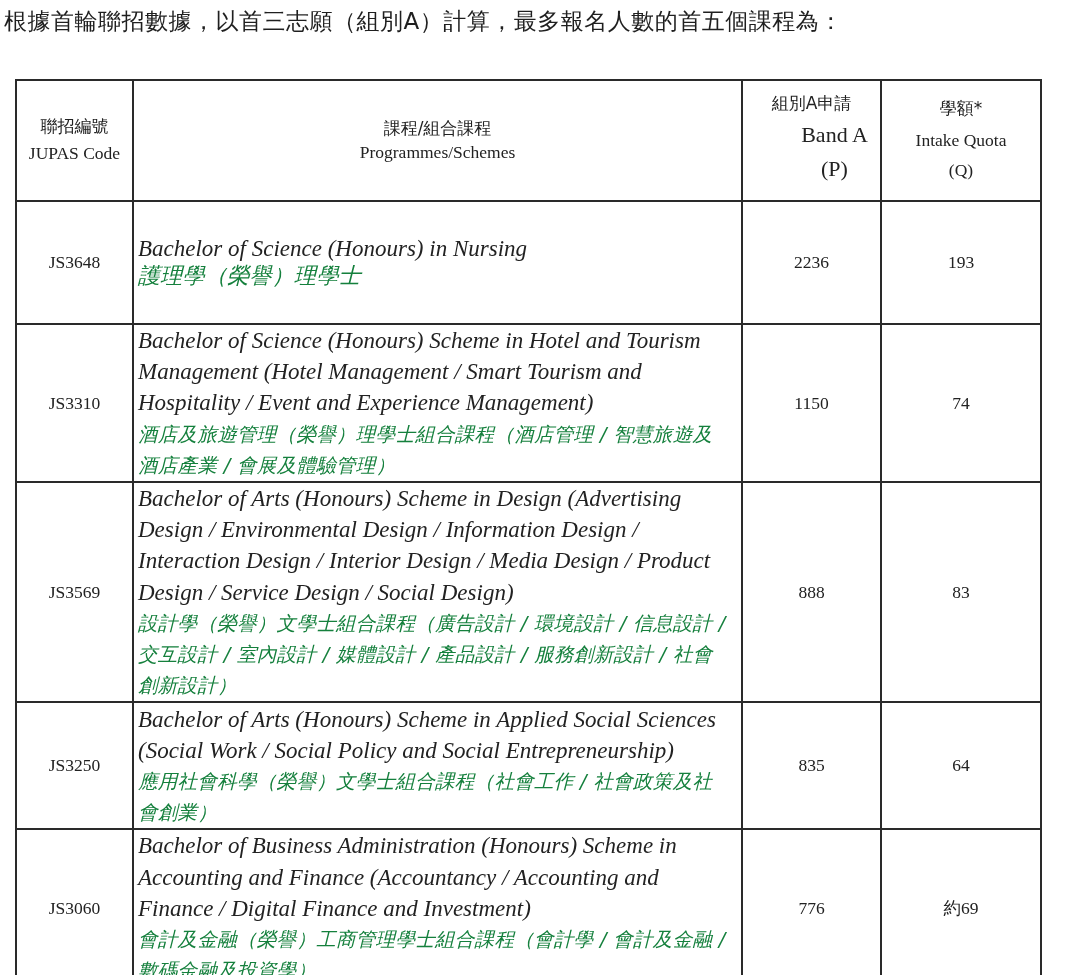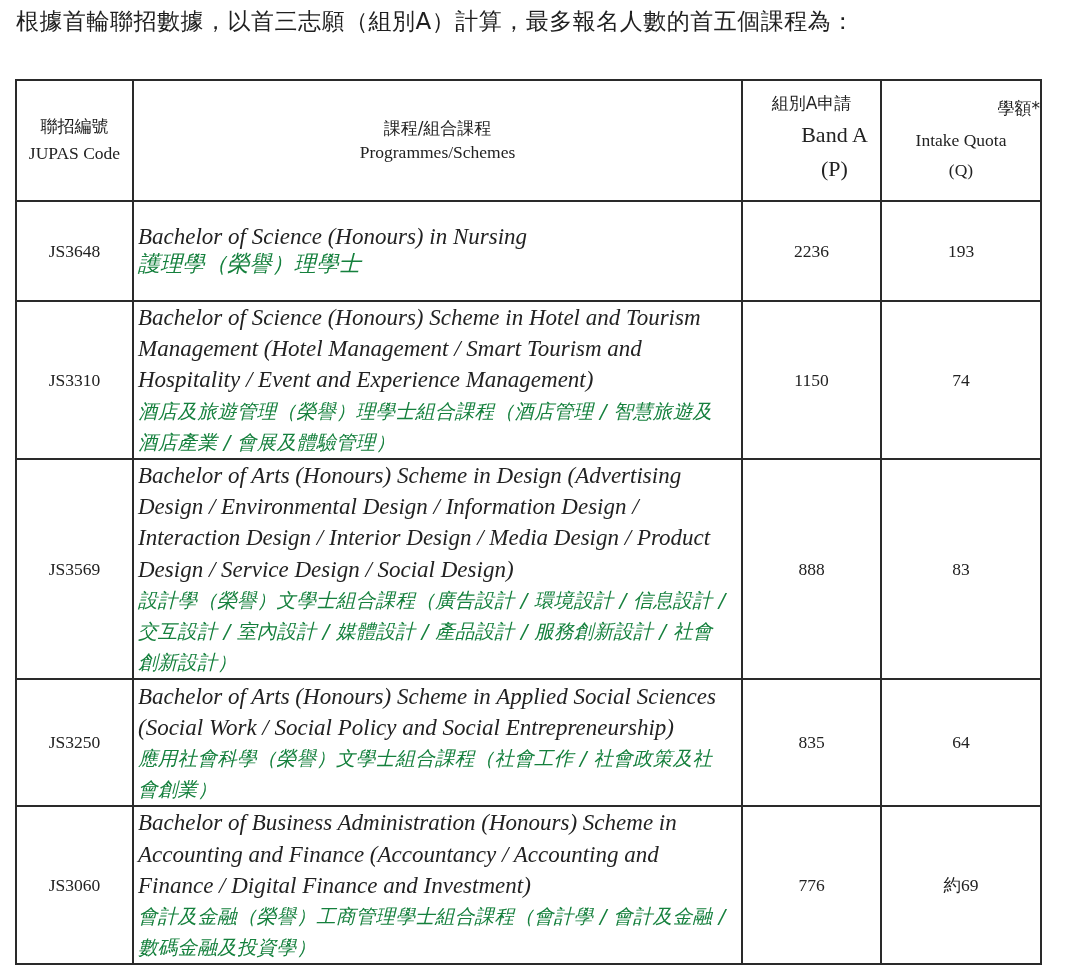--- a/index.html
+++ b/index.html
@@ -9,21 +9,21 @@
       background: #ffffff;
       overflow: hidden;
     }
     body {
       position: relative;
       color: #222222;
       font-family: "Liberation Serif", "DejaVu Serif", serif;
     }
     .intro {
       position: absolute;
-      left: 16px;
+      left: 4px;
       top: 4px;
       font-family: "DejaVu Sans", "Liberation Sans", sans-serif;
       font-size: 23px;
       line-height: 34px;
       color: #1f1f1f;
       letter-spacing: 0.5px;
       white-space: nowrap;
     }
     table.jupas {
       position: absolute;
@@ -61,21 +61,21 @@
       color: #222;
     }
     .en-h.big {
       font-size: 22px;
       line-height: 34px;
       margin-left: 46px;
     }
     .head-code .zh-h { margin-bottom: 3px; }
     .head-prog .zh-h { }
     .head-band .zh-h { margin-top: -4px; margin-bottom: 4px; }
-    .head-quota .zh-h { margin-top: -2px; margin-bottom: 8px; text-align: right; }
+    .head-quota .zh-h { margin-top: -2px; margin-bottom: 8px; }
     .head-quota .en-h.sub { margin-top: 4px; }
 
     
     td.code, td.band, td.quota {
       text-align: center;
       font-family: "Liberation Serif", serif;
       font-size: 17.5px;
       color: #222;
     }
     td.prog {
@@ -91,21 +91,21 @@
       display: block;
     }
     .prog-zh {
       font-family: "DejaVu Sans", "Liberation Sans", sans-serif;
       font-size: 19.5px;
       line-height: 31.2px;
       color: #15803d;
       display: block;
       letter-spacing: 0.3px;
     }
-    tr.row-1 { height: 100px; }
+    tr.row-1 { height: 123px; }
     tr.row-1 .prog-en { font-size: 23px; line-height: 26px; }
     tr.row-1 .prog-zh { font-size: 22px; line-height: 28px; }
     tr.row-2 { height: 158px; }
     tr.row-3 { height: 219px; }
     tr.row-4 { height: 127px; }
     tr.row-5 { height: 158px; }
   </style>
 </head>
 <body>
 

